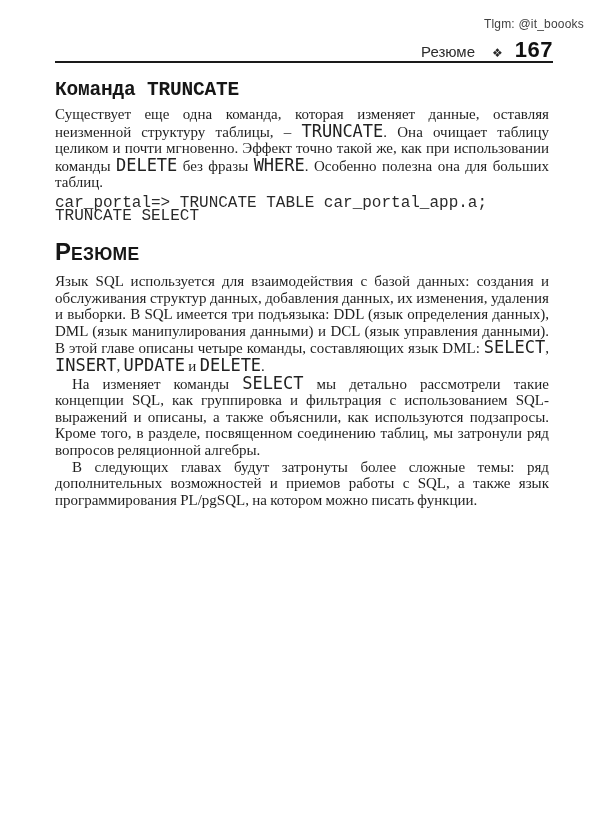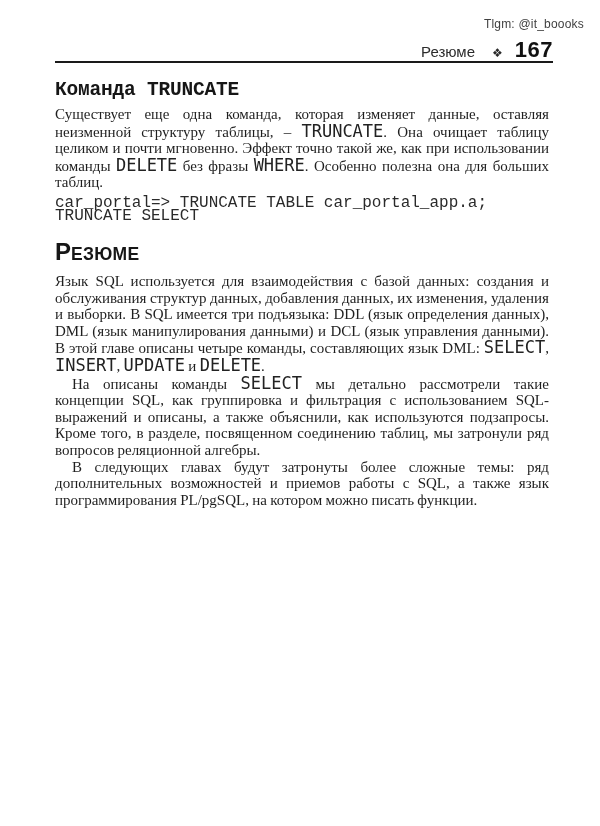--- a/index.html
+++ b/index.html
@@ -79,17 +79,17 @@
 
   <div class="codeblock">
     <div class="codeline">car_portal=&gt; TRUNCATE TABLE car_portal_app.a;</div>
     <div class="codeline">TRUNCATE SELECT</div>
   </div>
 
   <h2 class="chap"><span class="chap-initial">Р</span><span class="chap-rest">езюме</span></h2>
 
   <p class="body"><span>Язык SQL используется для взаимодействия с базой данных: создания и обслуживания структур данных, добавления данных, их изменения, удаления и выборки. В SQL имеется три подъязыка: DDL (язык определения данных), DML (язык манипулирования данными) и DCL (язык управления данными). В этой главе описаны четыре команды, составляющих язык DML: </span><span class="code">SELECT</span><span>, </span><span class="code">INSERT</span><span>, </span><span class="code">UPDATE</span><span> и </span><span class="code">DELETE</span><span>.</span></p>
 
-  <p class="body indent"><span>На описаны команды </span><span class="code">SELECT</span><span> мы детально рассмотрели такие концепции SQL, как группировка и фильтрация с использованием SQL-выражений и описаны, а также объяснили, как используются подзапросы. Кроме того, в разделе, посвященном соединению таблиц, мы затронули ряд вопросов реляционной алгебры.</span></p>
+  <p class="body indent"><span>На изменяет команды </span><span class="code">SELECT</span><span> мы детально рассмотрели такие концепции SQL, как группировка и фильтрация с использованием SQL-выражений и описаны, а также объяснили, как используются подзапросы. Кроме того, в разделе, посвященном соединению таблиц, мы затронули ряд вопросов реляционной алгебры.</span></p>
 
   <p class="body indent"><span>В следующих главах будут затронуты более сложные темы: ряд дополнительных возможностей и приемов работы с SQL, а также язык программирования PL/pgSQL, на котором можно писать функции.</span></p>
 
 </div>
 
 </body></html>

